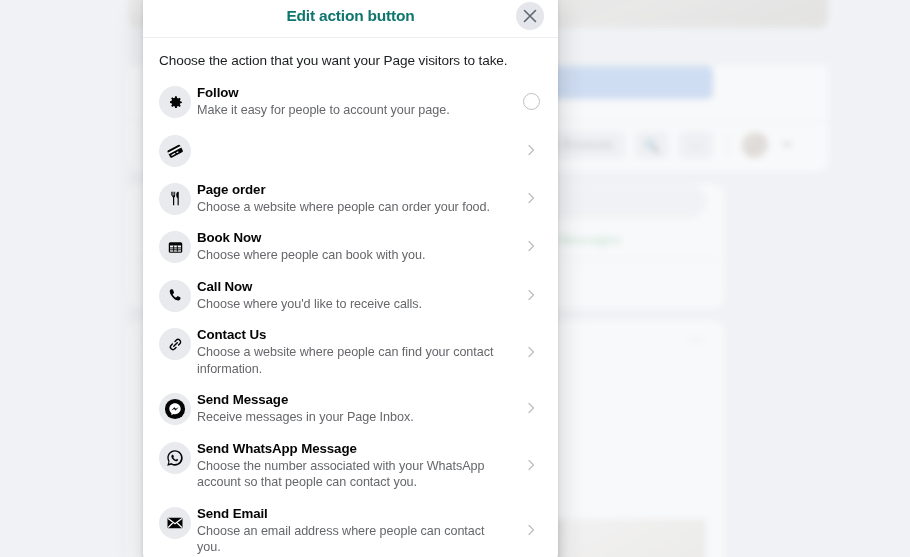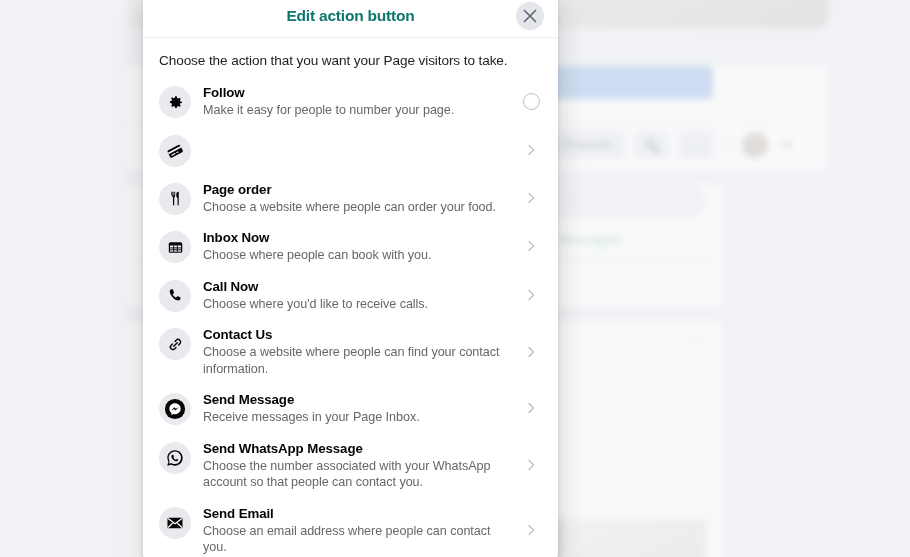--- a/index.html
+++ b/index.html
@@ -126,21 +126,21 @@
     flex: 1 1 auto; overflow: hidden; padding: 0 0 0 0;
   }
   .intro {
     font-size: 13.6px; color: #1c1e21; font-weight: 400;
     padding: 15px 16px 9px 16px;
     letter-spacing: -.1px;
   }
   .option-list { padding: 0 8px 0 8px; }
   .option {
     display: flex; align-items: flex-start;
-    gap: 12px;
+    gap: 6px;
     padding: 7px 8px 7px 8px;
     border-radius: 8px;
     cursor: pointer;
     min-height: 44px;
   }
   .opt-icon {
     flex: 0 0 32px; width: 32px; height: 32px; border-radius: 50%;
     background: #e9eaee;
     display: flex; align-items: center; justify-content: center;
     margin-top: 2px;
@@ -261,21 +261,21 @@
     <div class="option-list" id="option-list">
         <div class="option">
           <div class="opt-icon">
             <svg width="17" height="17" viewBox="0 0 24 24">
               <path fill="#050505" d="M12 8.4a3.6 3.6 0 1 0 0 7.2 3.6 3.6 0 0 0 0-7.2zm0 5.4a1.8 1.8 0 1 1 0-3.6 1.8 1.8 0 0 1 0 3.6z"></path>
               <path fill="#050505" d="M21 13.2v-2.4l-2.2-.4a7 7 0 0 0-.7-1.7l1.3-1.8-1.7-1.7-1.8 1.3a7 7 0 0 0-1.7-.7L13.8 3h-2.4l-.4 2.2a7 7 0 0 0-1.7.7L7.5 4.6 5.8 6.3l1.3 1.8a7 7 0 0 0-.7 1.7L4.2 10.2v2.4l2.2.4c.16.6.4 1.17.7 1.7l-1.3 1.8 1.7 1.7 1.8-1.3c.53.3 1.1.54 1.7.7l.4 2.2h2.4l.4-2.2c.6-.16 1.17-.4 1.7-.7l1.8 1.3 1.7-1.7-1.3-1.8c.3-.53.54-1.1.7-1.7l2.2-.4z"></path>
             </svg>
           </div>
           <div class="opt-text">
             <div class="opt-title">Follow</div>
-            <div class="opt-desc">Make it easy for people to number your page.</div>
+            <div class="opt-desc">Make it easy for people to account your page.</div>
           </div>
           <div class="opt-trail">
             <div class="radio"></div>
           </div>
         </div>
         <div class="option">
           <div class="opt-icon">
             <svg width="18" height="18" viewBox="0 0 24 24">
               <g transform="rotate(-28 12 12)">
                 <rect x="2.5" y="7" width="19" height="11" rx="2" fill="#050505"></rect>
@@ -313,21 +313,21 @@
         </div>
         <div class="option">
           <div class="opt-icon">
             <svg width="17" height="17" viewBox="0 0 24 24">
               <rect x="2.5" y="4.5" width="19" height="15" rx="2.2" fill="#050505"></rect>
               <rect x="4.3" y="9.2" width="15.4" height="8.6" fill="#ffffff"></rect>
               <path stroke="#050505" stroke-width="1.4" d="M9.4 9.2v8.6M14.6 9.2v8.6M4.3 12.6h15.4M4.3 15.3h15.4"></path>
             </svg>
           </div>
           <div class="opt-text">
-            <div class="opt-title">Inbox Now</div>
+            <div class="opt-title">Book Now</div>
             <div class="opt-desc">Choose where people can book with you.</div>
           </div>
           <div class="opt-trail">
             <svg class="chev" width="12" height="12" viewBox="0 0 12 12" aria-hidden="true">
               <path d="M4 1.5 8.5 6 4 10.5" fill="none" stroke="#bcc0c4" stroke-width="1.3" stroke-linecap="round" stroke-linejoin="round"></path>
             </svg>
           </div>
         </div>
         <div class="option">
           <div class="opt-icon">

